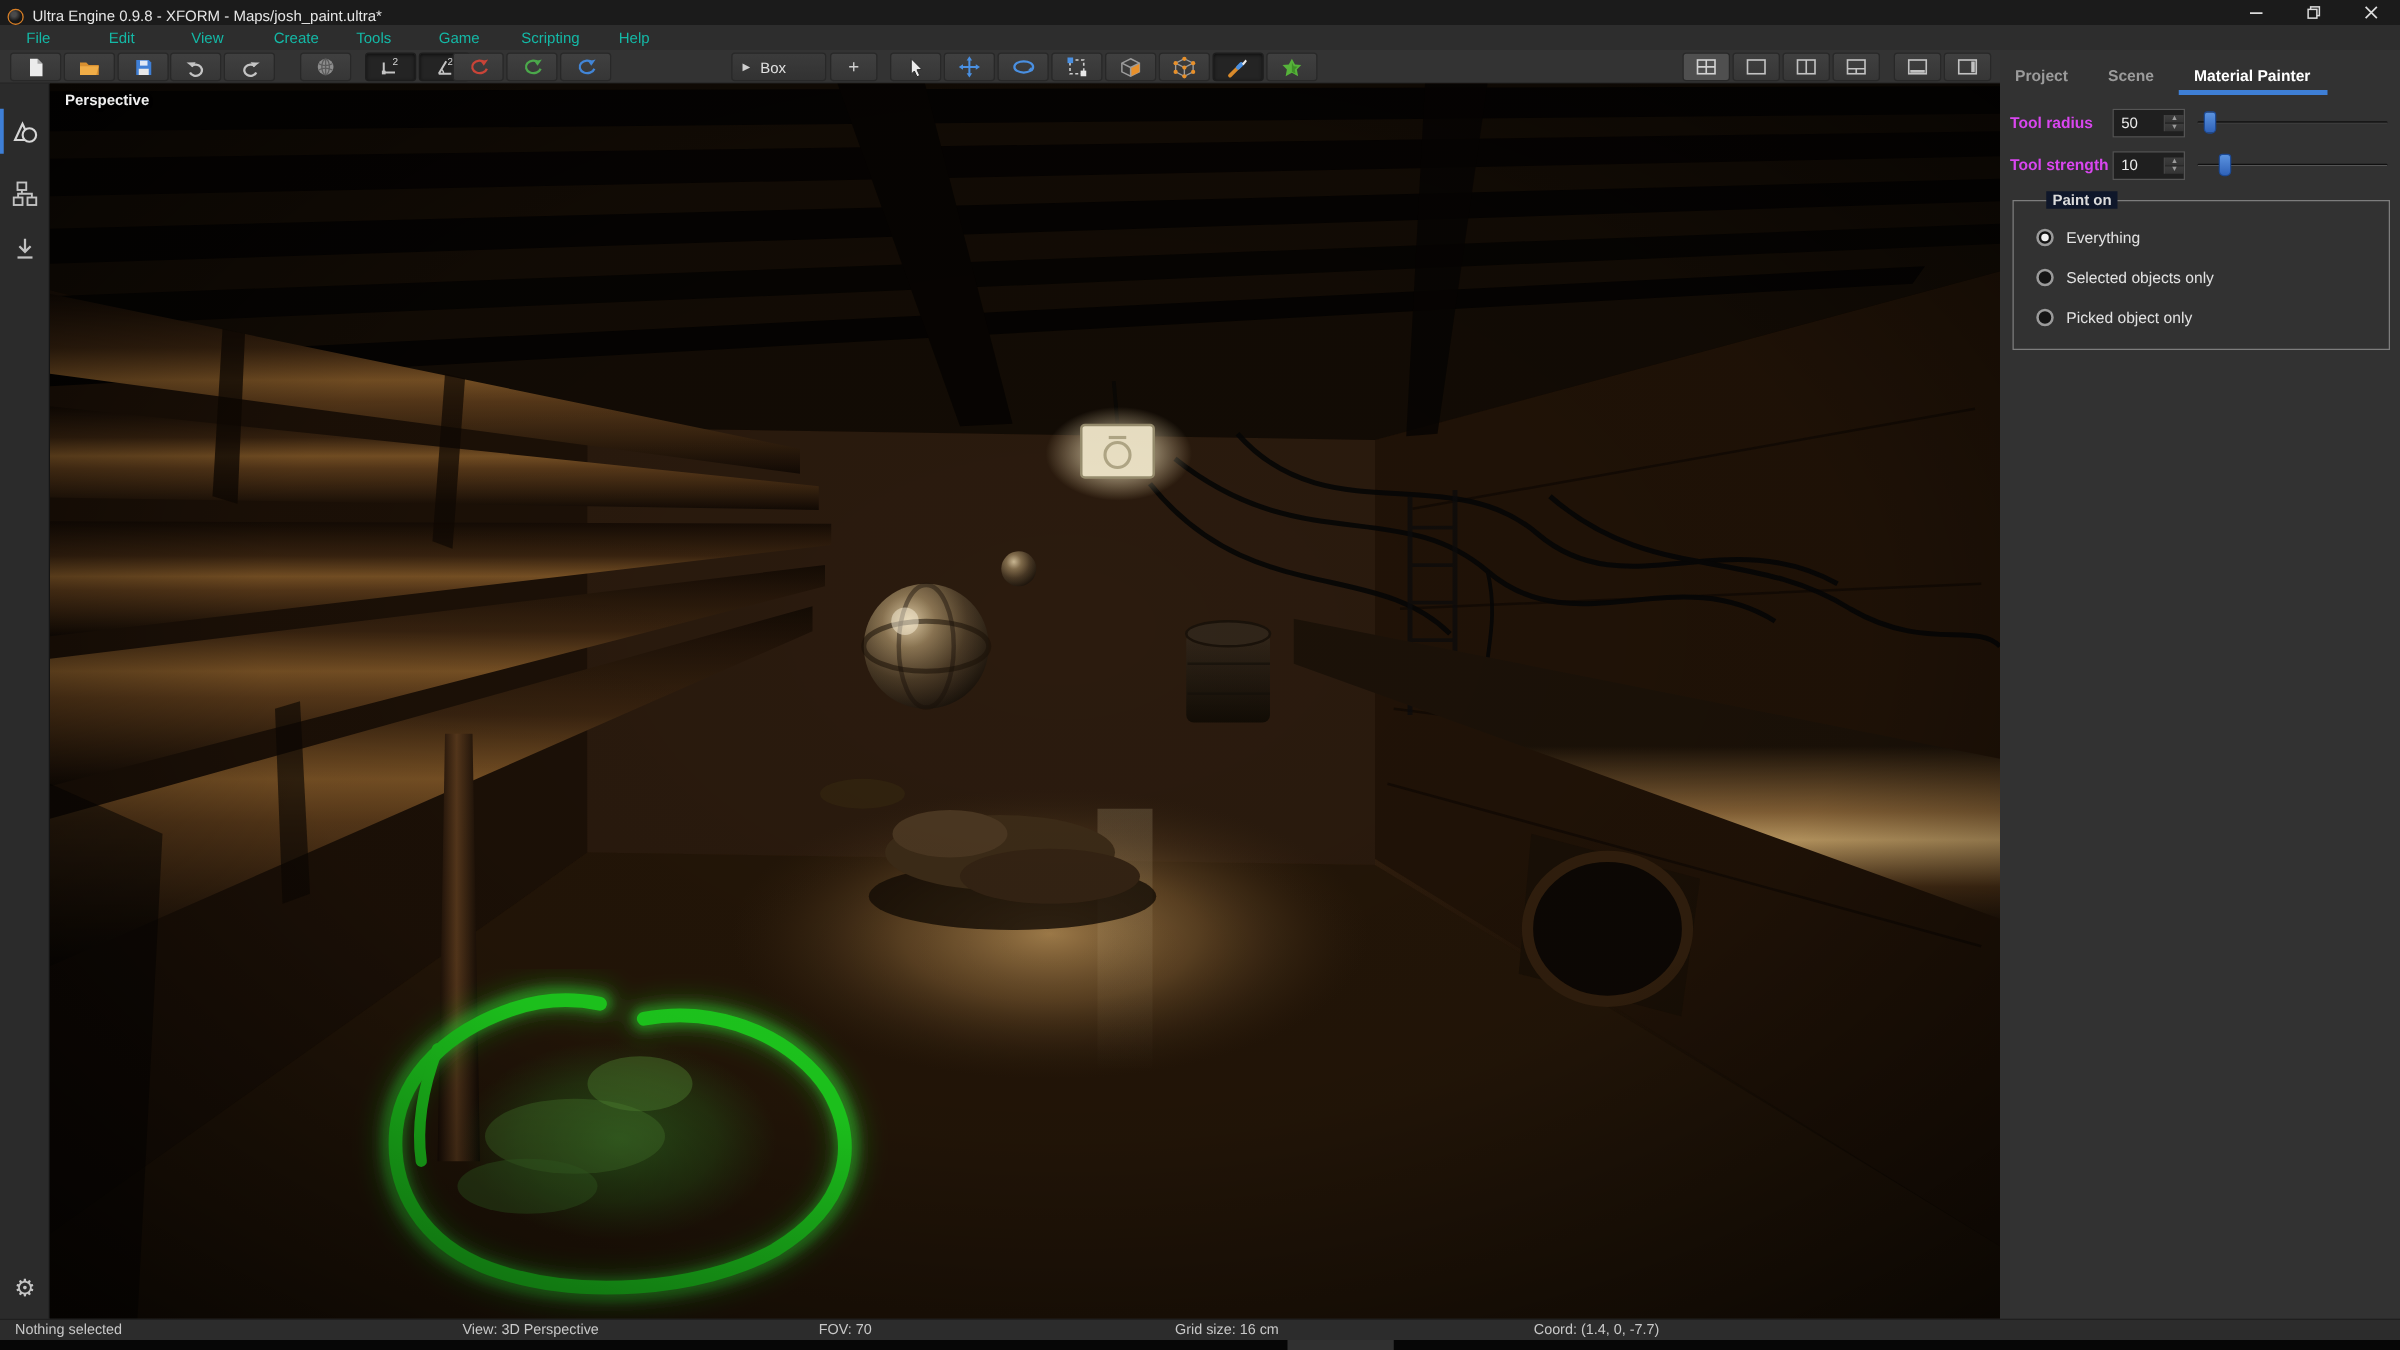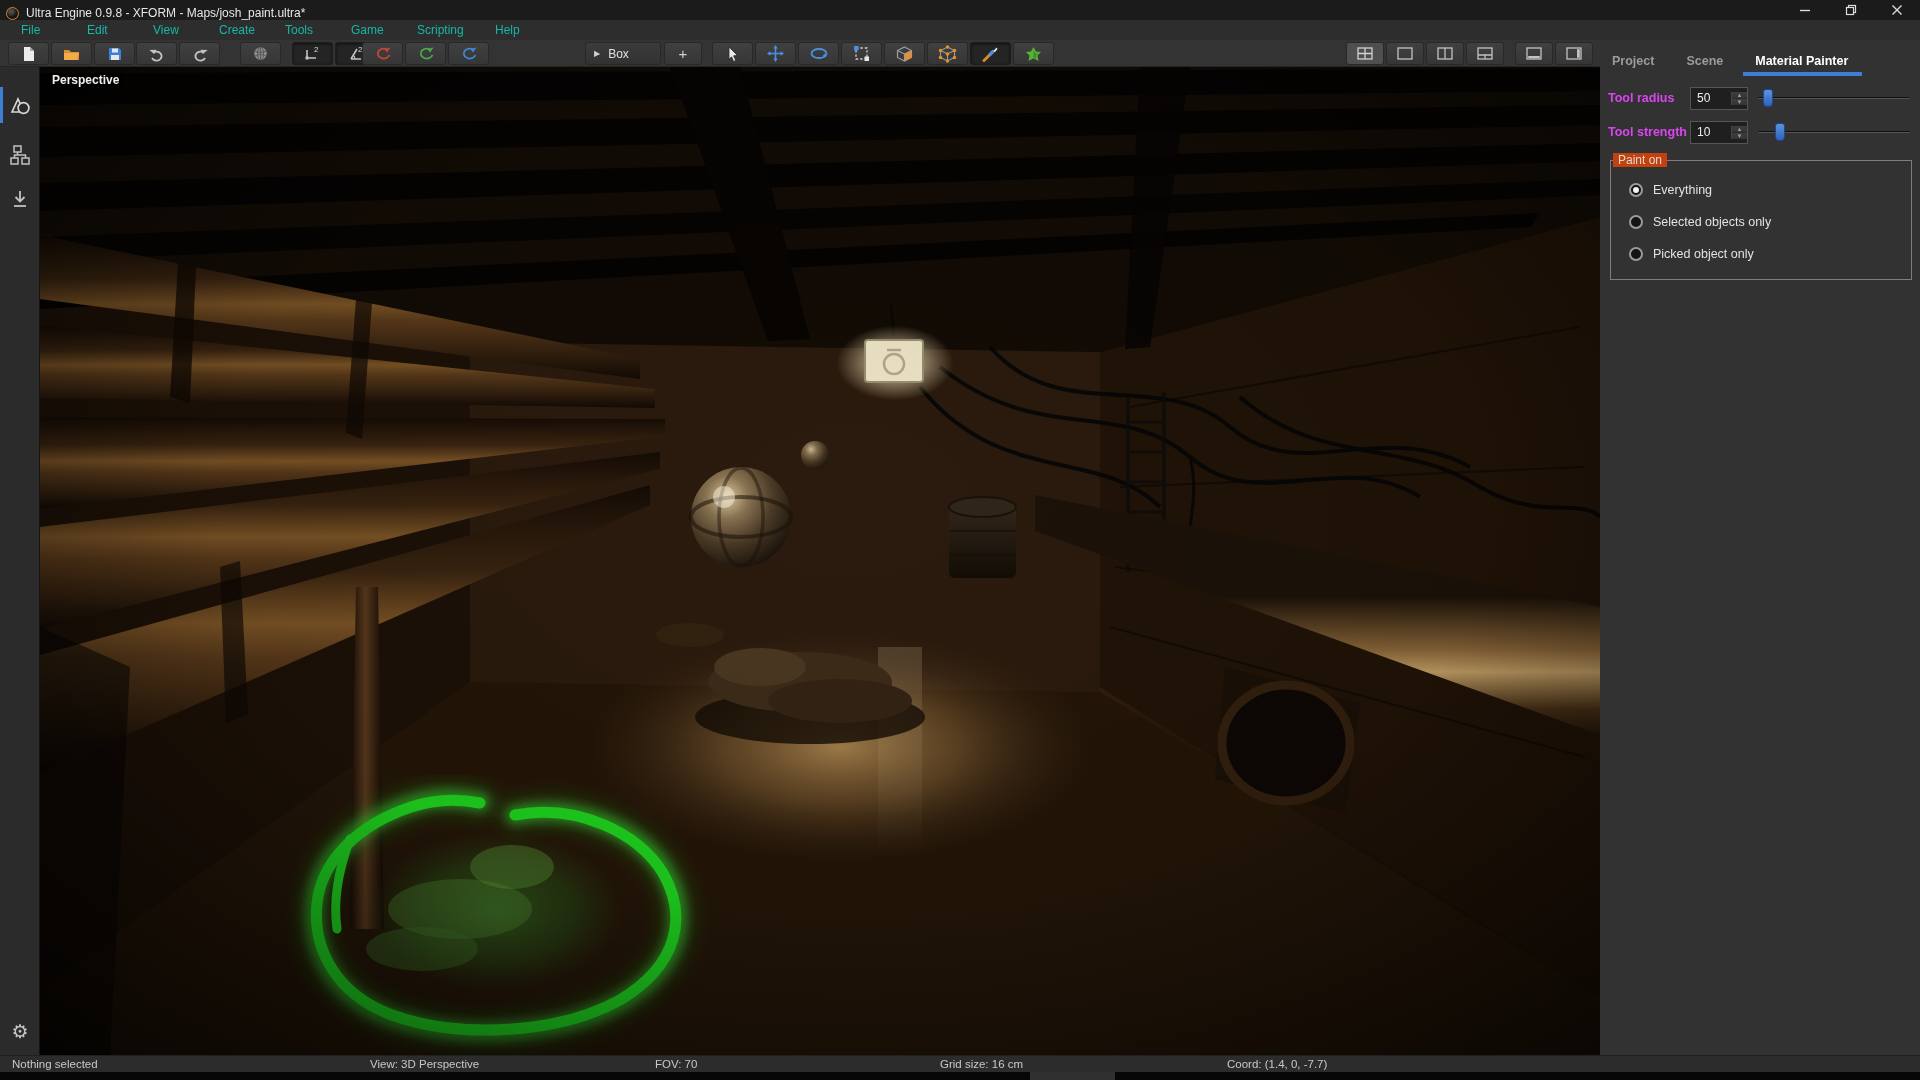--- a/index.html
+++ b/index.html
@@ -68,22 +68,22 @@
   .spinner { width:16px; display:flex; flex-direction:column; border-left:1px solid #444; }
   .spinner span { flex:1; display:flex; align-items:center; justify-content:center; font-size:6px;
                   color:#9a9a9a; background:linear-gradient(#3e3e3e,#343434); }
   .spinner span + span { border-top:1px solid #2a2a2a; }
   .slider { position:relative; flex:1; height:18px; margin-left:10px; }
   .slider .track { position:absolute; top:8px; left:0; right:2px; height:2px; background:#101010;
                    border-bottom:1px solid #555; border-radius:1px; }
   .slider .handle { position:absolute; top:0; width:10px; height:18px; background:linear-gradient(#5b93e0,#2f62b8);
                     border:1px solid #1d4a94; border-radius:3px 3px 4px 4px; }
   .groupbox { margin:16px 8px 0 10px; border:1px solid #7d7d7d; position:relative; padding:22px 0 14px 0; }
-  .groupbox .gb-title { position:absolute; top:-8px; left:2px; background:#c2410c; padding:0 5px;
-                        font-size:12px; color:#dcdcdc; }
+  .groupbox .gb-title { position:absolute; top:-8px; left:26px; background:#0f172a; padding:0 5px;
+                        font-size:12px; color:#dcdcdc;font-weight:bold; }
   .radio-row { display:flex; align-items:center; margin:0 0 18px 18px; }
   .radio-row:last-child { margin-bottom:4px; }
   .radio { width:14px; height:14px; border-radius:50%; border:2px solid #9a9a9a; background:#141414;
            display:flex; align-items:center; justify-content:center; }
   .radio.checked::after { content:""; width:6px; height:6px; border-radius:50%; background:#f2f2f2; }
   .radio-lbl { font-size:12.5px; color:#e2e2e2; margin-left:10px; }
   .material-row { display:flex; margin:14px 8px 0 5px; }
   .mat-thumb { width:110px; height:110px; background:#1a1a1a; border:1px solid #000; position:relative; }
   .mat-sphere { position:absolute; left:7px; top:6px; width:96px; height:96px; border-radius:50%;
                 background:radial-gradient(circle at 38% 32%, #9c8672 0%, #6d584a 30%, #4a3a30 58%, #2a211b 82%, #17110d 100%);

